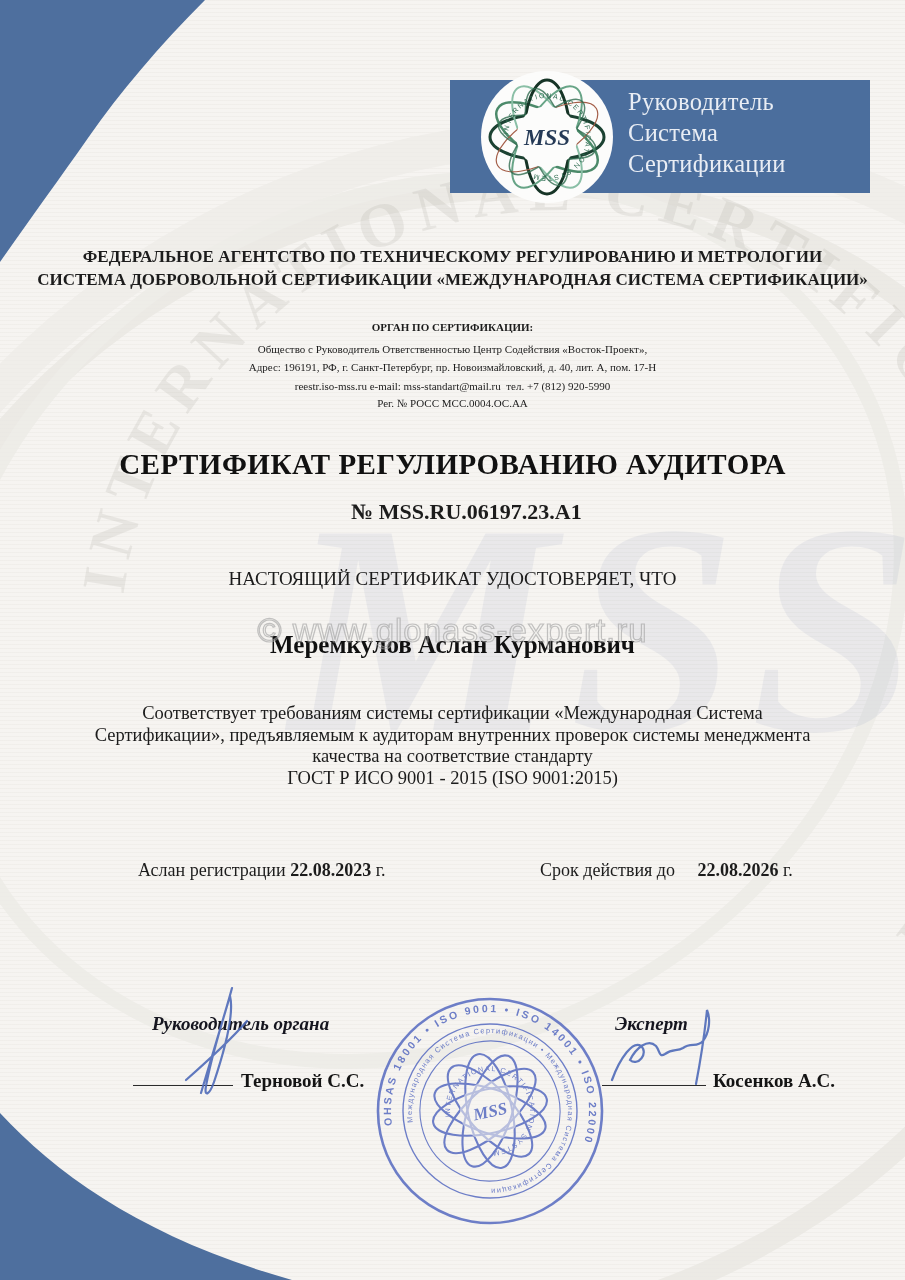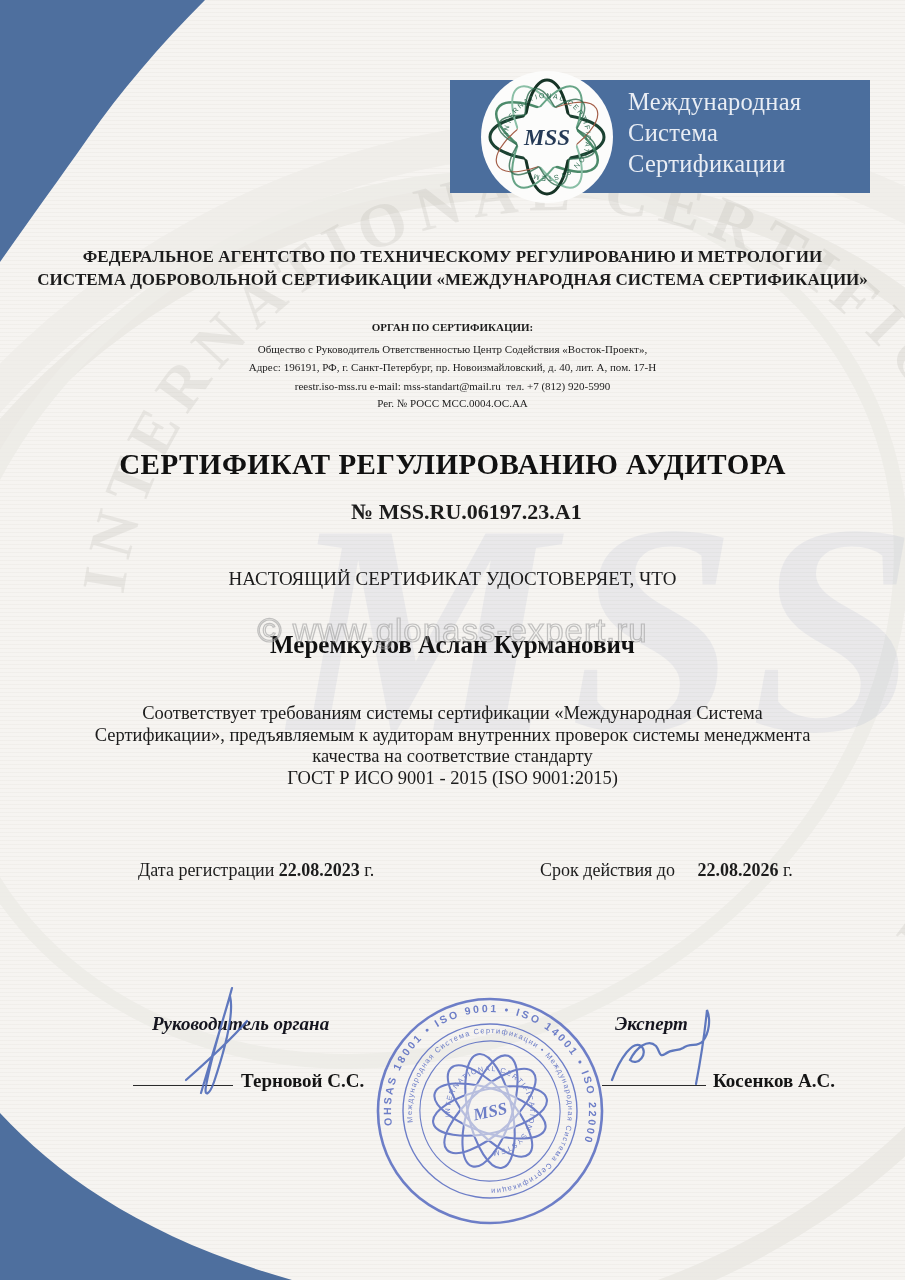--- a/index.html
+++ b/index.html
@@ -53,21 +53,21 @@
       <path id="wmRing" d="M 120,650 A 440,440 0 1,1 1000,650 A 440,440 0 1,1 120,650"></path>
     </defs>
     <text font-family="Liberation Serif, serif" font-weight="bold" font-size="62" letter-spacing="10" fill="#8c897f" opacity="0.13">
       <textPath href="#wmRing" startOffset="2%">INTERNATIONAL CERTIFICATION SYSTEM</textPath>
     </text>
     <text x="610" y="730" text-anchor="middle" font-family="Liberation Serif, serif" font-style="italic" font-weight="bold" font-size="300" letter-spacing="14" fill="#5a6da0" opacity="0.08">MSS</text>
   </svg>
 
   <div class="banner"></div>
   <div class="banner-text">
-    <div>Международная</div>
+    <div>Руководитель</div>
     <div>Система</div>
     <div>Сертификации</div>
   </div>
 
   <svg class="logo" width="136" height="136" viewBox="-68 -68 136 136">
     <circle r="66" fill="#fcfcfb"></circle>
     <g fill="none">
       <ellipse rx="57" ry="23" stroke="#1c4232" stroke-width="3"></ellipse>
       <ellipse rx="57" ry="23" stroke="#4c8a6a" stroke-width="2.5" transform="rotate(30)"></ellipse>
       <ellipse rx="57" ry="23" stroke="#8abfa6" stroke-width="2" transform="rotate(60)"></ellipse>
@@ -104,21 +104,21 @@
   <div class="line holder" style="top:631px">Меремкулов Аслан Курманович</div>
 
   <div class="line desc" style="top:703px">
     <div>Соответствует требованиям системы сертификации «Международная Система</div>
     <div>Сертификации», предъявляемым к аудиторам внутренних проверок системы менеджмента</div>
     <div>качества на соответствие стандарту</div>
     <div>ГОСТ Р ИСО 9001 - 2015 (ISO 9001:2015)</div>
   </div>
 
   <div class="dates" style="left:138px">
-    <span>Дата регистрации</span>
+    <span>Аслан регистрации</span>
     <span class="b" style="">22.08.2023</span>
     <span>г.</span>
   </div>
   <div class="dates" style="left:540px">
     <span>Срок действия до</span>
     <span class="b" style="margin-left:18px">22.08.2026</span>
     <span>г.</span>
   </div>
 
   <div class="sigtitle" style="left:152px;top:1013px">Руководитель органа</div>

